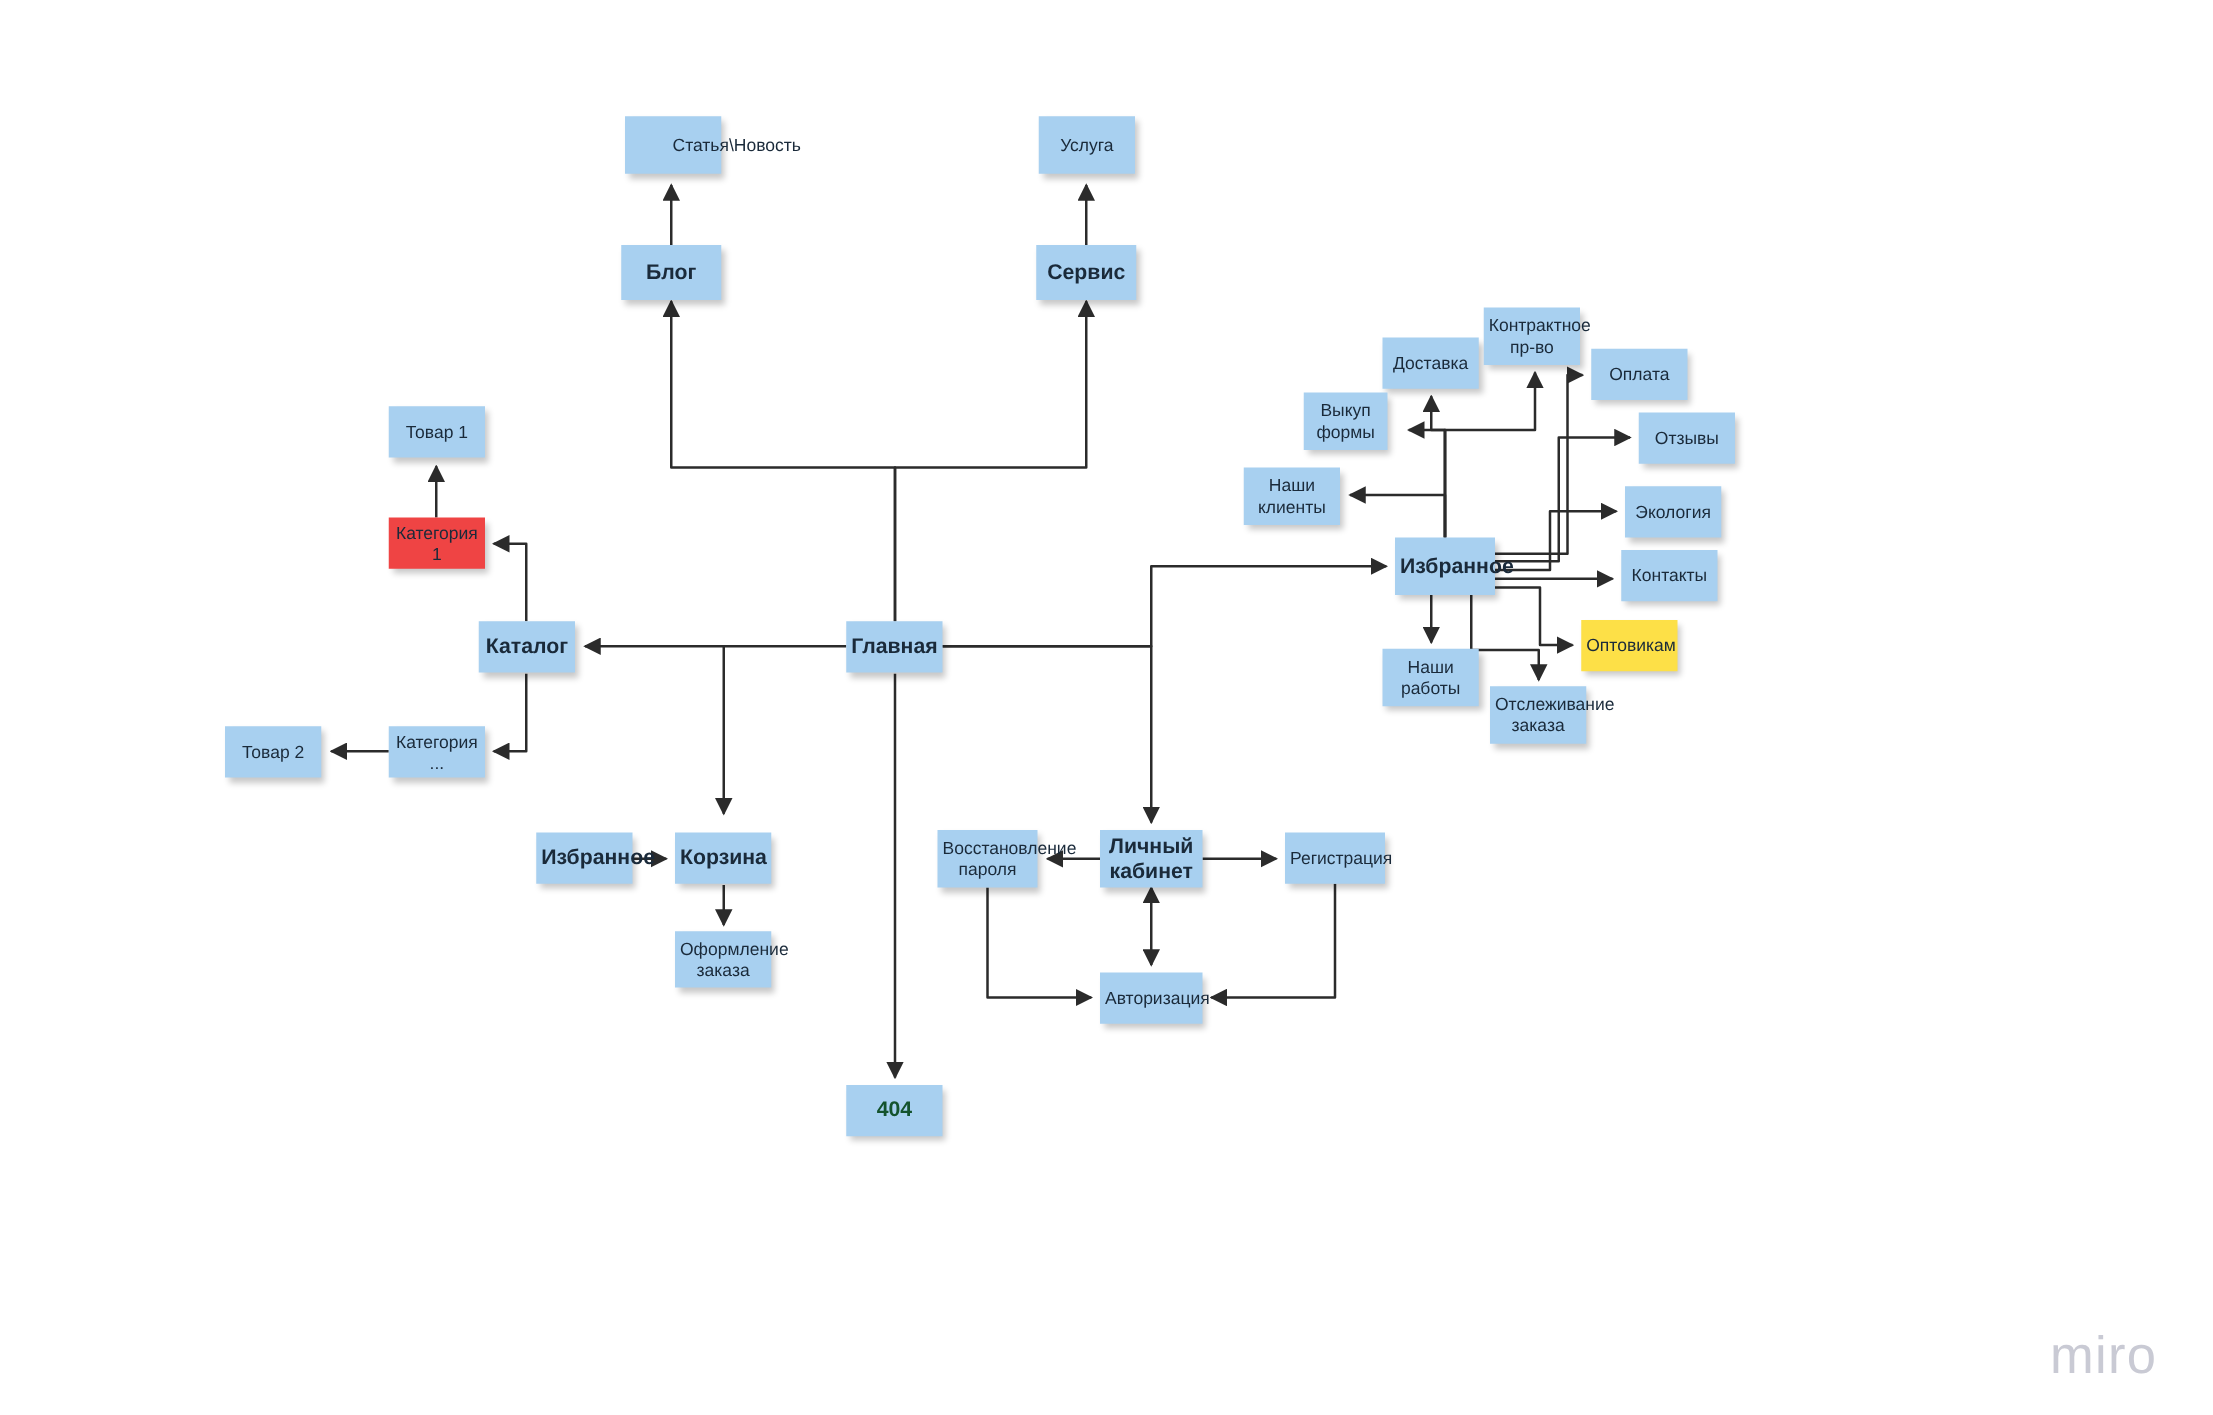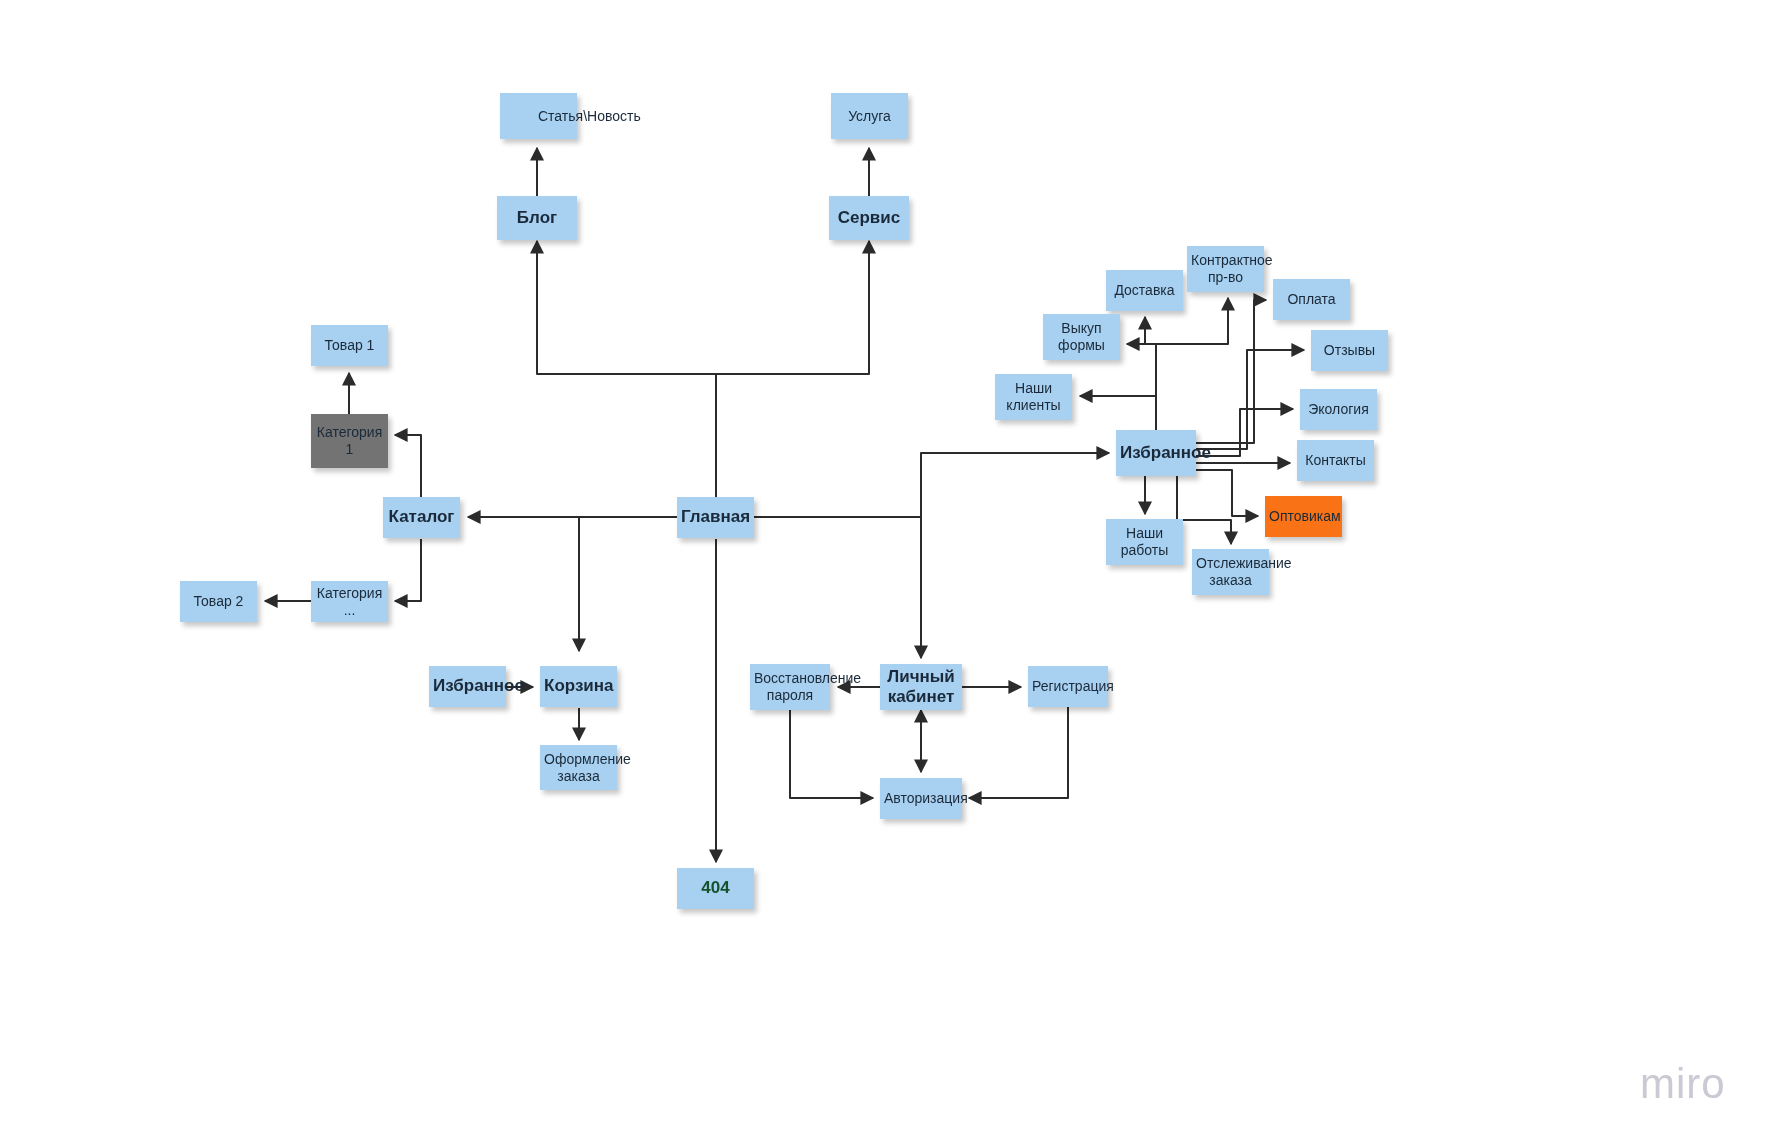--- a/index.html
+++ b/index.html
@@ -108,21 +108,21 @@
     </div>
     <div class="node bold" style="left: 497px; top: 196px; width: 80px; height: 44px; background: rgb(168, 208, 240); color: rgb(26, 42, 58);">
       <span>Блог</span>
     </div>
     <div class="node bold" style="left: 829px; top: 196px; width: 80px; height: 44px; background: rgb(168, 208, 240); color: rgb(26, 42, 58);">
       <span>Сервис</span>
     </div>
     <div class="node small" style="left: 311px; top: 325px; width: 77px; height: 41px; background: rgb(168, 208, 240); color: rgb(26, 42, 58);">
       <span>Товар 1</span>
     </div>
-    <div class="node small" style="left: 311px; top: 414px; width: 77px; height: 54px; background: #737373; color: rgb(26, 42, 58);">
+    <div class="node small" style="left: 311px; top: 414px; width: 77px; height: 41px; background: #ef4444; color: rgb(26, 42, 58);">
       <span>Категория 1</span>
     </div>
     <div class="node bold" style="left: 383px; top: 497px; width: 77px; height: 41px; background: rgb(168, 208, 240); color: rgb(26, 42, 58);">
       <span>Каталог</span>
     </div>
     <div class="node small" style="left: 311px; top: 581px; width: 77px; height: 41px; background: rgb(168, 208, 240); color: rgb(26, 42, 58);">
       <span>Категория ...</span>
     </div>
     <div class="node small" style="left: 180px; top: 581px; width: 77px; height: 41px; background: rgb(168, 208, 240); color: rgb(26, 42, 58);">
       <span>Товар 2</span>
@@ -159,36 +159,36 @@
     </div>
     <div class="node small" style="left: 1106px; top: 270px; width: 77px; height: 41px; background: rgb(168, 208, 240); color: rgb(26, 42, 58);">
       <span>Доставка</span>
     </div>
     <div class="node small" style="left: 1187px; top: 246px; width: 77px; height: 46px; background: rgb(168, 208, 240); color: rgb(26, 42, 58);">
       <span>Контрактное пр-во</span>
     </div>
     <div class="node small" style="left: 1273px; top: 279px; width: 77px; height: 41px; background: rgb(168, 208, 240); color: rgb(26, 42, 58);">
       <span>Оплата</span>
     </div>
-    <div class="node small" style="left: 1043px; top: 314px; width: 77px; height: 46px; background: rgb(168, 208, 240); color: rgb(26, 42, 58);">
+    <div class="node small" style="left: 1043px; top: 314px; width: 67px; height: 46px; background: rgb(168, 208, 240); color: rgb(26, 42, 58);">
       <span>Выкуп формы</span>
     </div>
     <div class="node small" style="left: 1311px; top: 330px; width: 77px; height: 41px; background: rgb(168, 208, 240); color: rgb(26, 42, 58);">
       <span>Отзывы</span>
     </div>
     <div class="node small" style="left: 995px; top: 374px; width: 77px; height: 46px; background: rgb(168, 208, 240); color: rgb(26, 42, 58);">
       <span>Наши клиенты</span>
     </div>
     <div class="node small" style="left: 1300px; top: 389px; width: 77px; height: 41px; background: rgb(168, 208, 240); color: rgb(26, 42, 58);">
       <span>Экология</span>
     </div>
     <div class="node small" style="left: 1297px; top: 440px; width: 77px; height: 41px; background: rgb(168, 208, 240); color: rgb(26, 42, 58);">
       <span>Контакты</span>
     </div>
-    <div class="node small" style="left: 1265px; top: 496px; width: 77px; height: 41px; background: #f97316; color: rgb(26, 42, 58);">
+    <div class="node small" style="left: 1265px; top: 496px; width: 77px; height: 41px; background: #fde047; color: rgb(26, 42, 58);">
       <span>Оптовикам</span>
     </div>
     <div class="node small" style="left: 1106px; top: 519px; width: 77px; height: 46px; background: rgb(168, 208, 240); color: rgb(26, 42, 58);">
       <span>Наши работы</span>
     </div>
     <div class="node small" style="left: 1192px; top: 549px; width: 77px; height: 46px; background: rgb(168, 208, 240); color: rgb(26, 42, 58);">
       <span>Отслеживание заказа</span>
     </div>
   </div>
 

